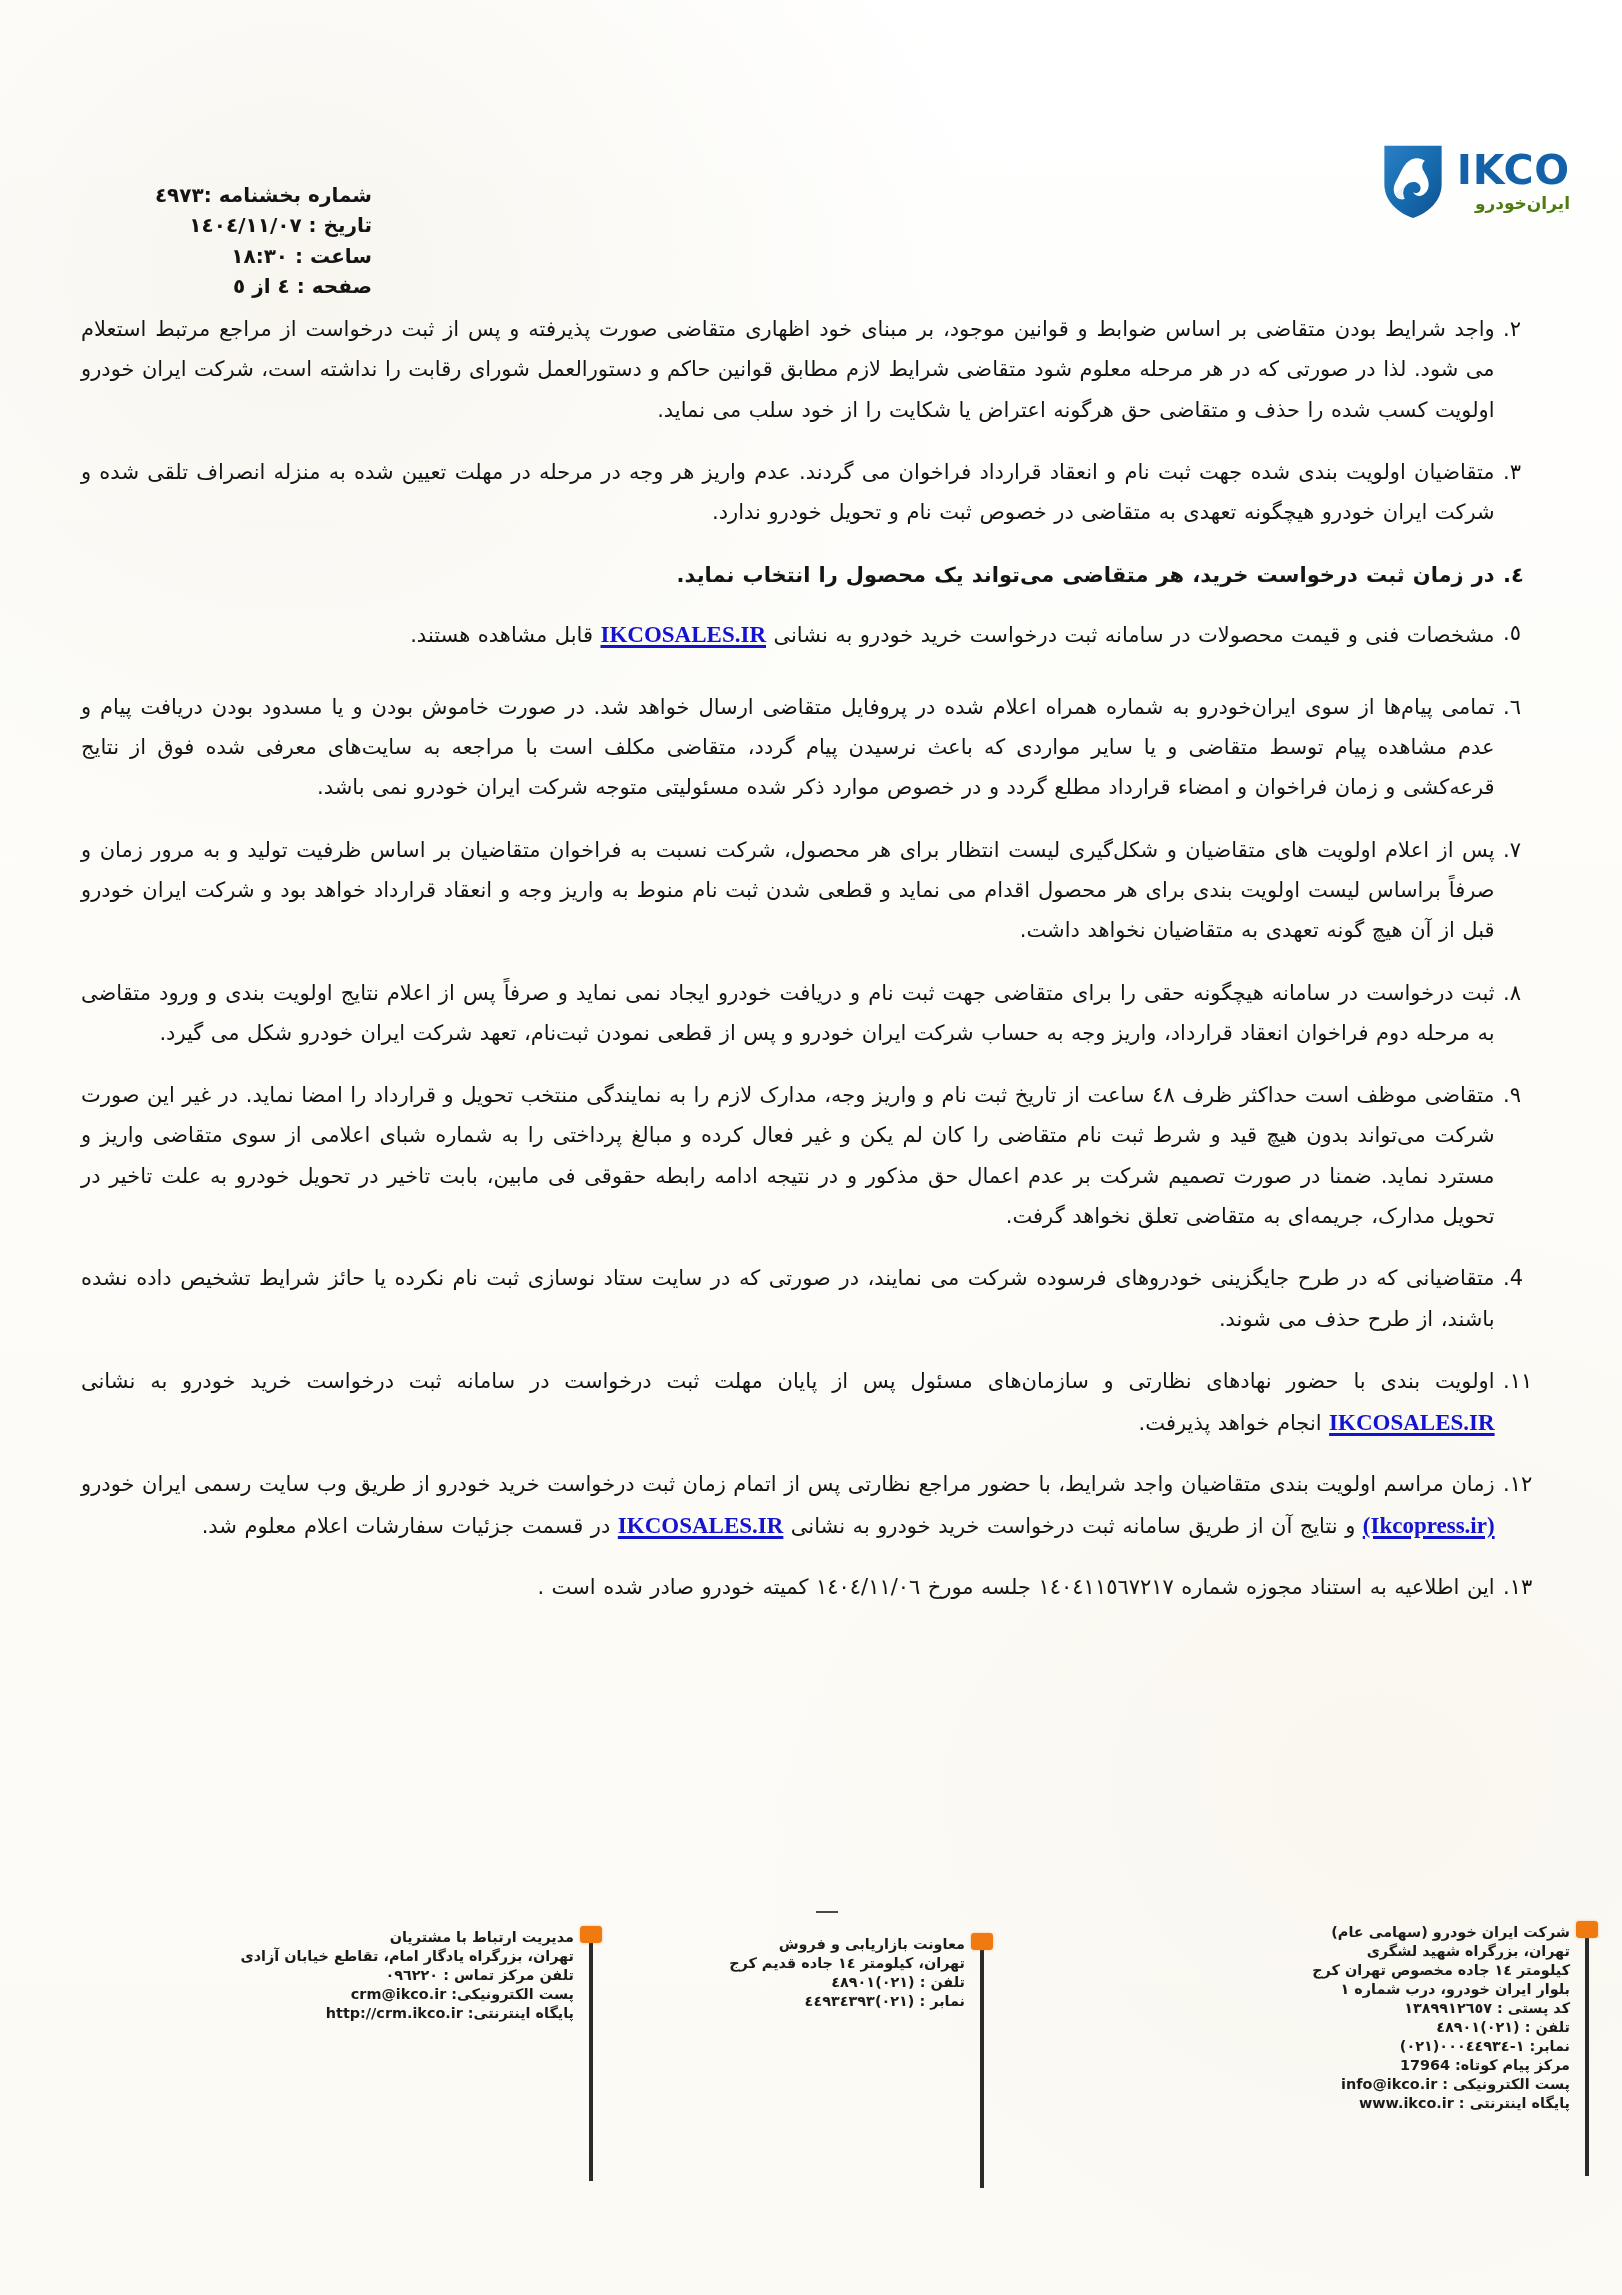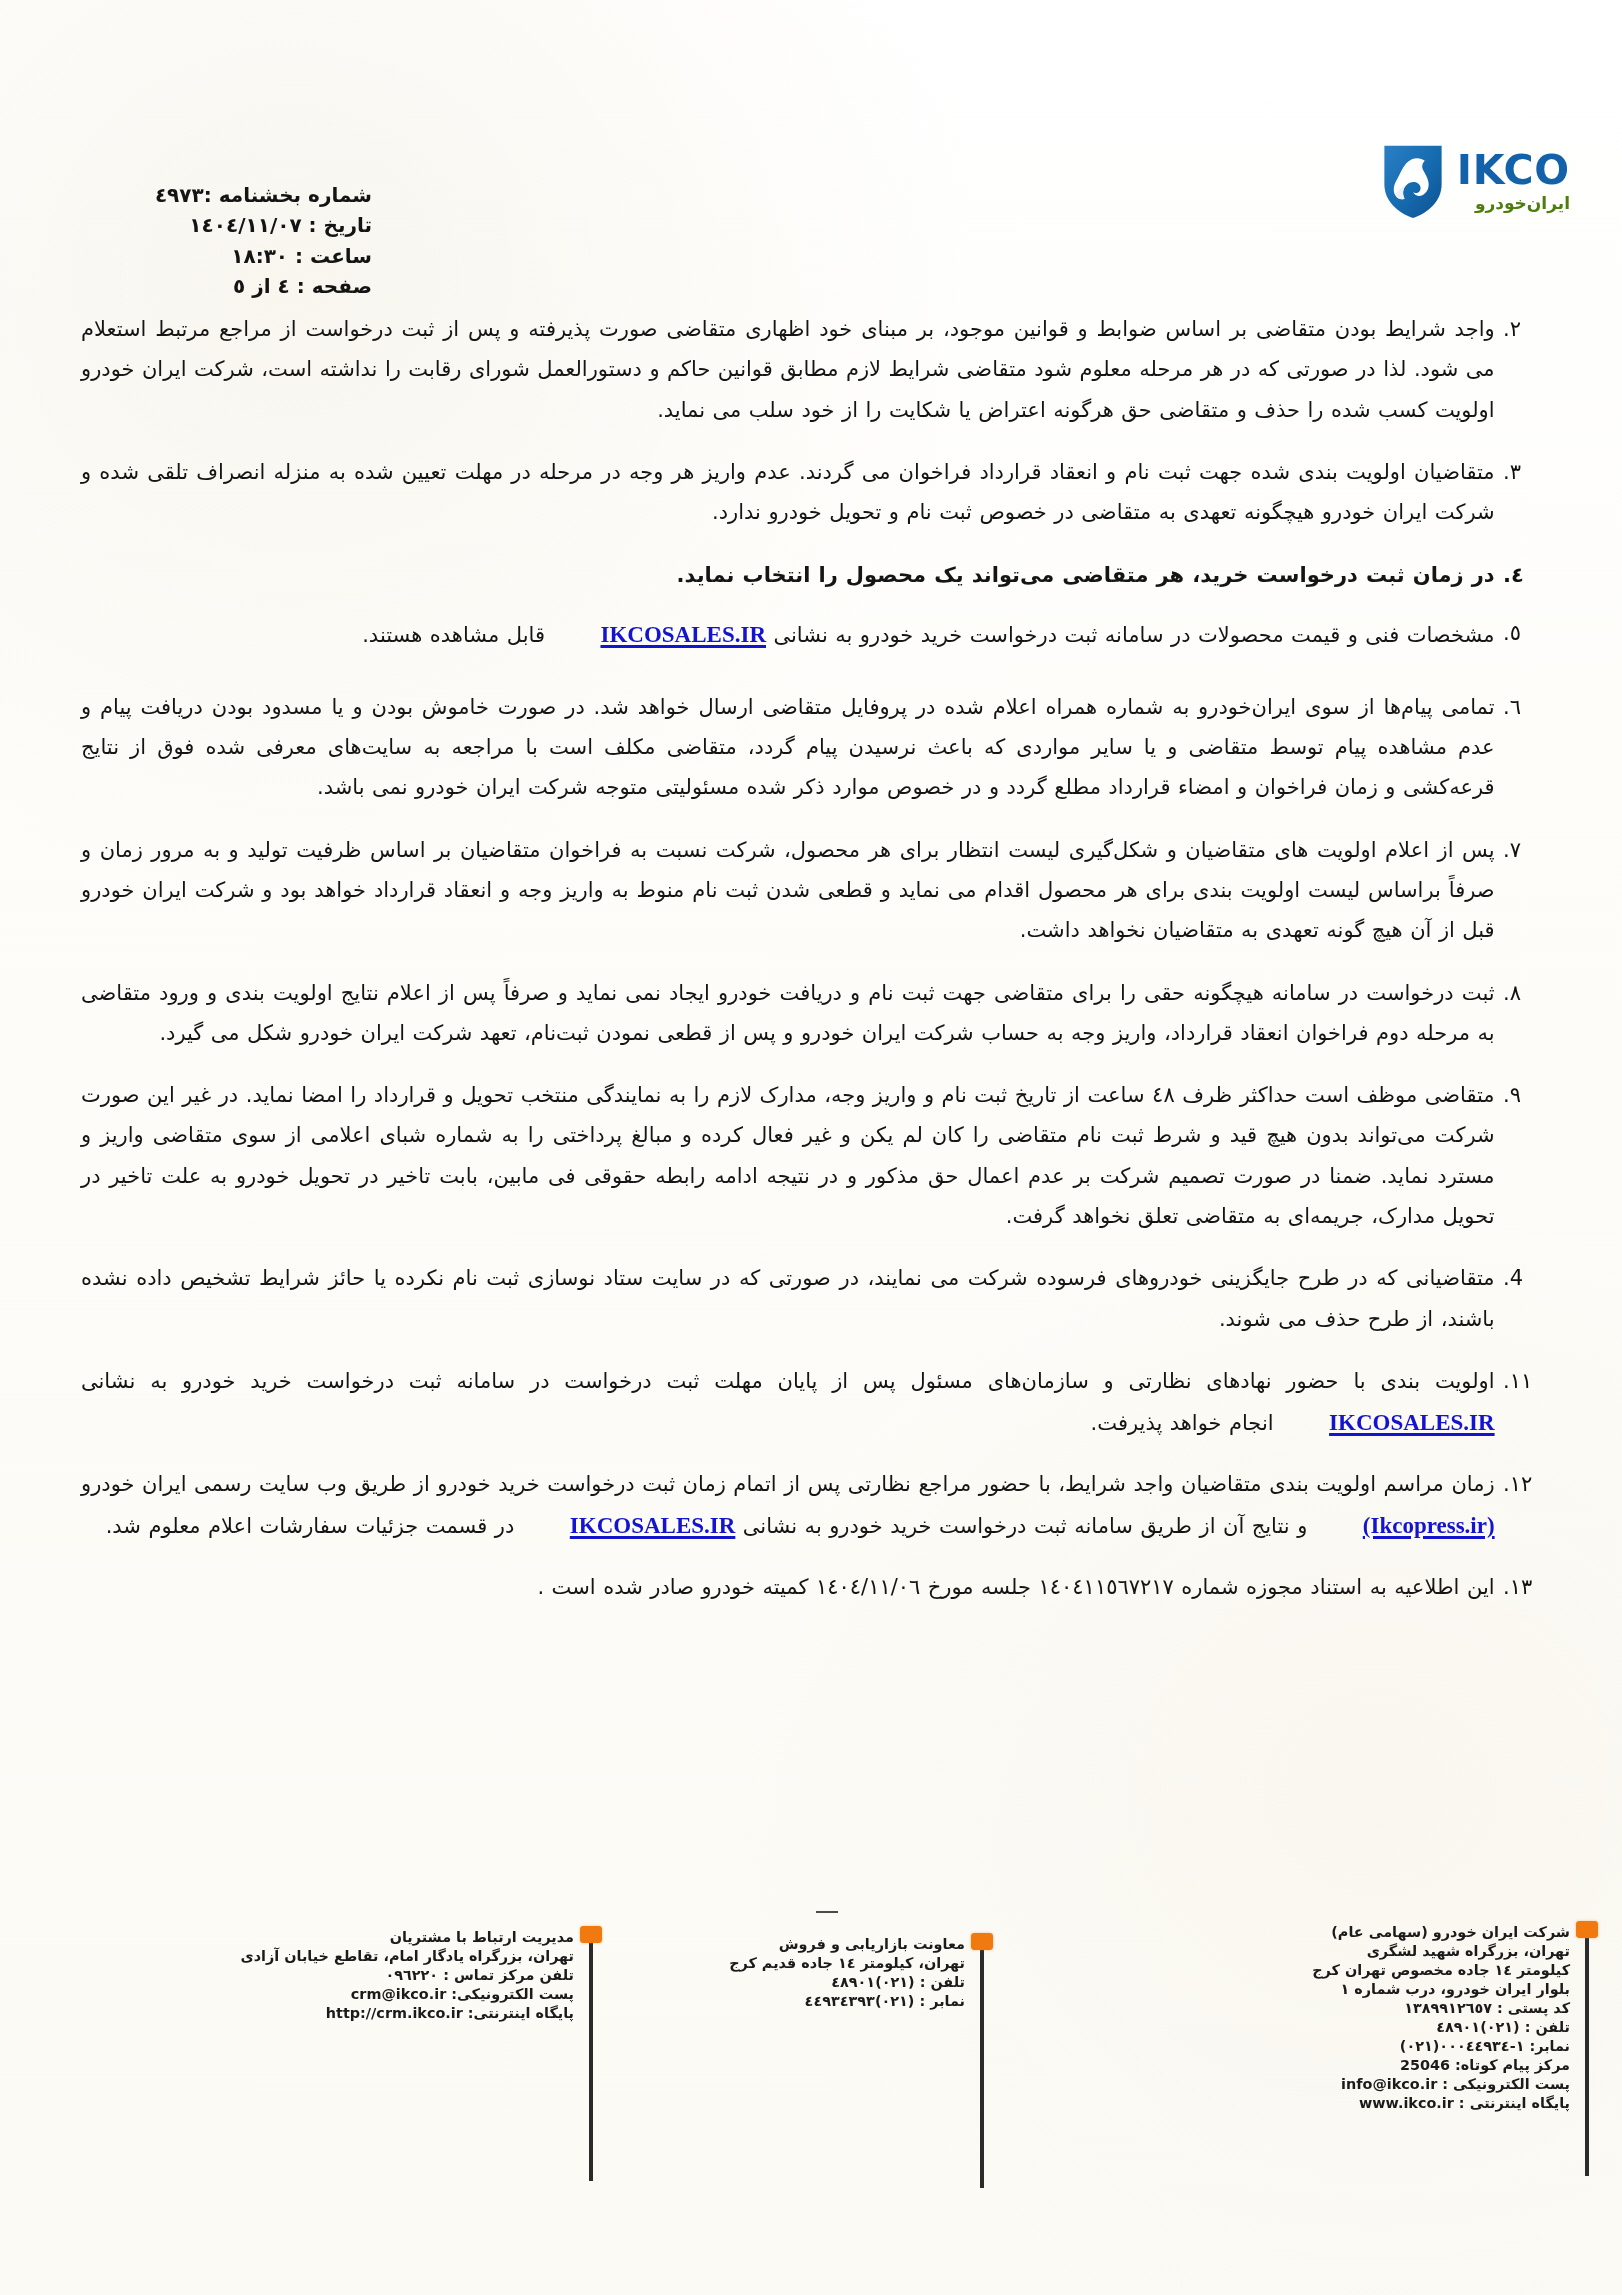--- a/index.html
+++ b/index.html
@@ -130,21 +130,20 @@
     text-decoration: underline;
     text-decoration-thickness: 2.5px;
     text-underline-offset: 3.4px;
     font-family: "Liberation Serif", serif;
     font-weight: 700;
     font-size: 23px;
     direction: ltr;
     unicode-bidi: embed;
     display: inline-block;
     cursor: pointer;
-    margin-left: 48px;
   }
 
   
   .footer {
     position: absolute;
     left: 0;
     right: 0;
     top: 1916px;
     height: 279px;
   }
@@ -311,20 +310,20 @@
       <div class="stamp-pin"></div>
       <div class="stamp-flag"></div>
       <div class="stamp-lines">
           <div>شرکت ایران خودرو (سهامی عام)</div>
           <div>تهران، بزرگراه شهید لشگری</div>
           <div>کیلومتر ١٤ جاده مخصوص تهران کرج</div>
           <div>بلوار ایران خودرو، درب شماره ١</div>
           <div>کد پستی : ١٣٨٩٩١٢٦٥٧</div>
           <div>تلفن : (٠٢١)٤٨٩٠١</div>
           <div>نمابر: ١-٠٠٠٤٤٩٣٤(٠٢١)</div>
-          <div>مرکز پیام کوتاه: 25046</div>
+          <div>مرکز پیام کوتاه: 17964</div>
           <div>پست الکترونیکی : info@ikco.ir</div>
           <div>پایگاه اینترنتی : www.ikco.ir</div>
         </div>
     </div>
   </div>
 </div>
 
 
 </body></html>

